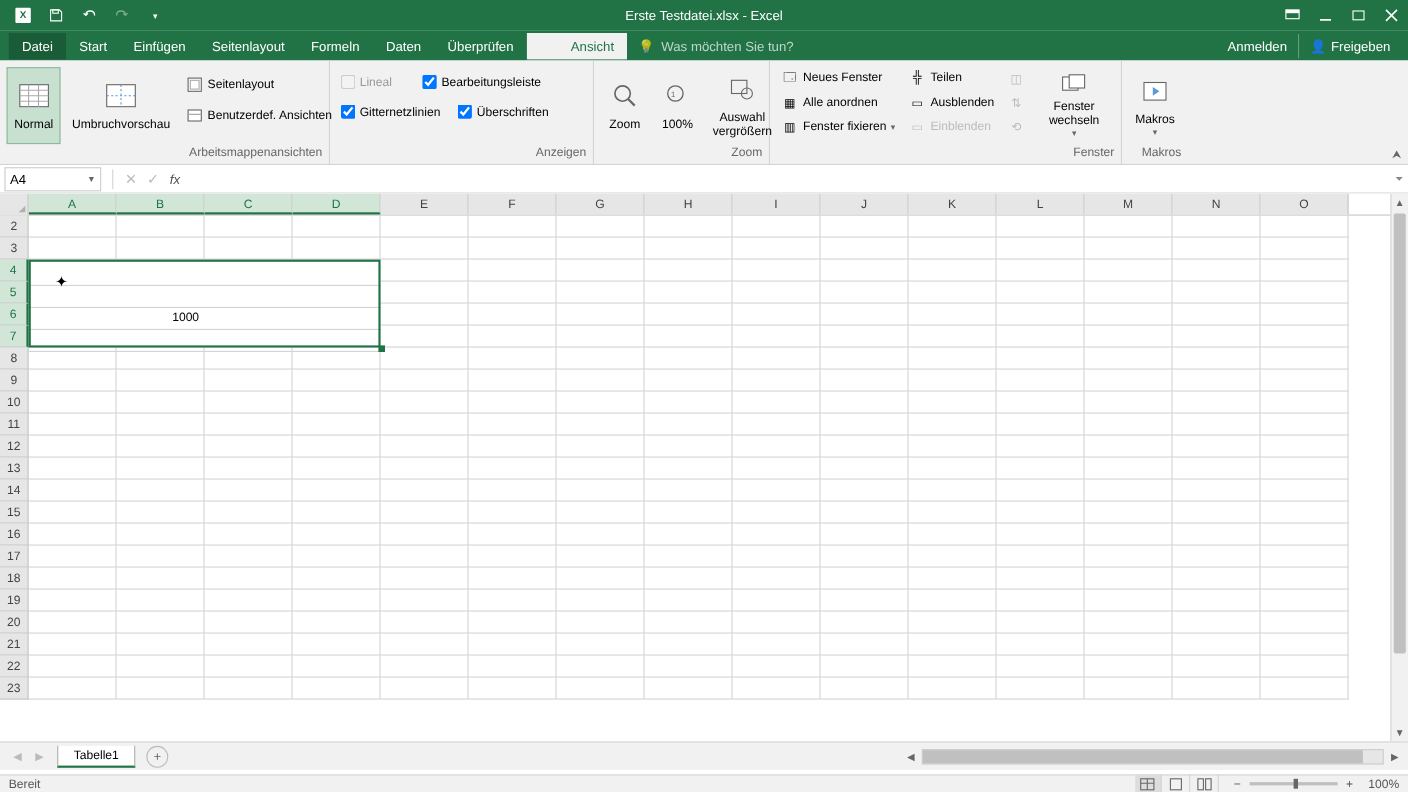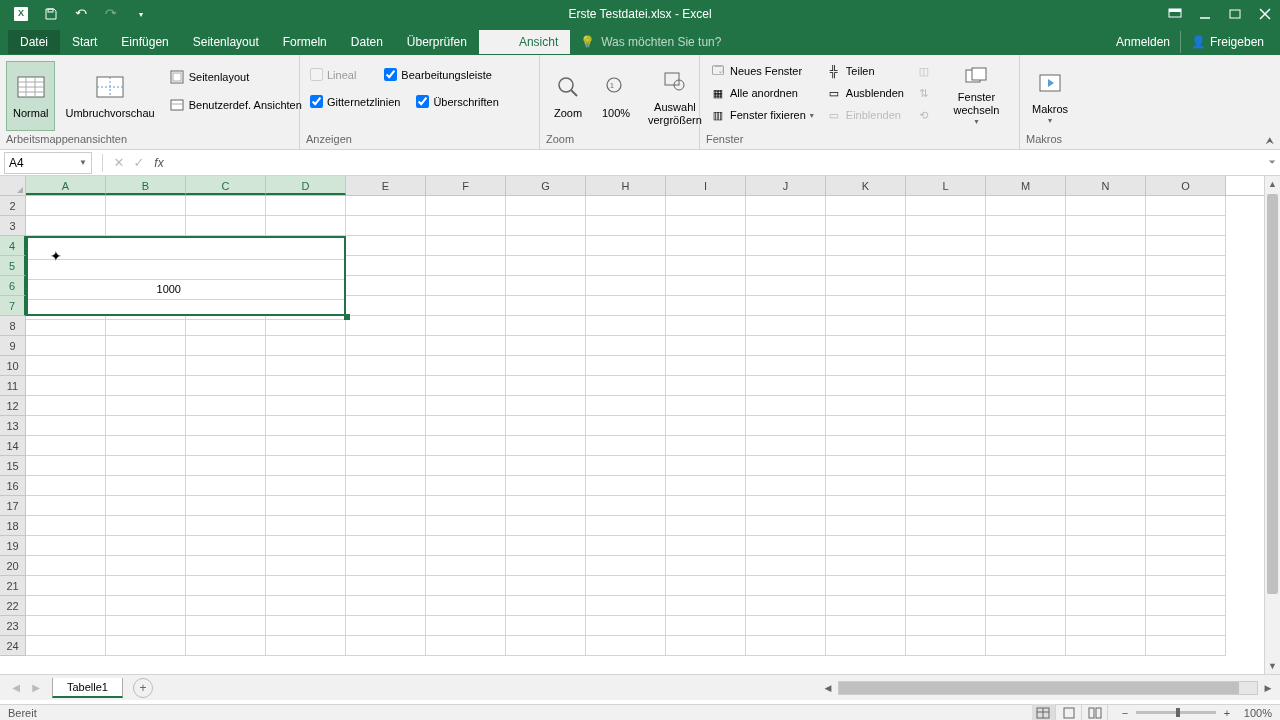--- a/index.html
+++ b/index.html
@@ -22,21 +22,21 @@
 .menu-tab.active { background: #f1f1f1; color: #217346; padding-left: 40px; }
 .menu-tab.datei { background: #1a5c38; }
 .tell-me { display: flex; align-items: center; color: rgba(255,255,255,0.7); font-size: 12px; padding-left: 10px; gap: 6px; }
 .menu-right { margin-left: auto; display: flex; align-items: center; color: #fff; font-size: 12px; padding-right: 6px; }
 .menu-right-item { padding: 4px 10px; cursor: pointer; display: flex; align-items: center; gap: 4px; }
 
 
 .ribbon { height: 95px; background: #f1f1f1; border-bottom: 1px solid #d4d4d4; display: flex; position: relative; }
 .ribbon-group { border-right: 1px solid #d4d4d4; display: flex; flex-direction: column; padding: 2px 6px; }
 .ribbon-group-content { flex: 1; display: flex; align-items: flex-start; gap: 4px; padding-top: 4px; }
-.ribbon-group-label { text-align: left; font-size: 11px; color: #666; padding: 2px 0; }
+.ribbon-group-label { text-align: right; font-size: 11px; color: #666; padding: 2px 0; }
 .big-btn { display: flex; flex-direction: column; align-items: center; justify-content: center; padding: 4px 6px; cursor: pointer; font-size: 11px; text-align: center; line-height: 1.2; height: 70px; }
 .big-btn.normal-active { background: #c8e0cf; border: 1px solid #8cb89a; }
 .big-icon { width: 32px; height: 32px; margin-bottom: 4px; display: flex; align-items: center; justify-content: center; }
 .small-btn-row { display: flex; align-items: center; gap: 4px; padding: 2px 4px; cursor: pointer; font-size: 11px; white-space: nowrap; }
 .small-icon { width: 16px; height: 16px; display: inline-flex; align-items: center; justify-content: center; }
 .checkbox-row { display: flex; align-items: center; gap: 4px; font-size: 11px; padding: 3px 4px; }
 .checkbox-row input { width: 13px; height: 13px; }
 .ribbon-collapse { position: absolute; right: 6px; bottom: 2px; font-size: 10px; color: #666; cursor: pointer; }
 
 
@@ -776,38 +776,20 @@
         <div class="cell"></div>
         <div class="cell"></div>
         <div class="cell"></div>
         <div class="cell"></div>
         <div class="cell"></div>
         <div class="cell"></div>
         <div class="cell"></div>
         <div class="cell"></div>
         <div class="cell"></div>
       </div>
-      <div class="row">
-        <div class="row-header">24</div>
-        <div class="cell"></div>
-        <div class="cell"></div>
-        <div class="cell"></div>
-        <div class="cell"></div>
-        <div class="cell"></div>
-        <div class="cell"></div>
-        <div class="cell"></div>
-        <div class="cell"></div>
-        <div class="cell"></div>
-        <div class="cell"></div>
-        <div class="cell"></div>
-        <div class="cell"></div>
-        <div class="cell"></div>
-        <div class="cell"></div>
-        <div class="cell"></div>
-      </div>
     </div>
   <div class="selection-border" style="left:26px;top:60px;width:320px;height:80px"></div>
   <div class="selection-handle" style="left:344px;top:138px"></div>
   <div class="cursor-cross" style="left:50px;top:72px">✦</div>
   <div class="vscroll">
     <div class="vscroll-btn">▲</div>
     <div class="vscroll-thumb"></div>
     <div class="vscroll-btn" style="position:absolute;bottom:0;width:100%">▼</div>
   </div>
 </div>

